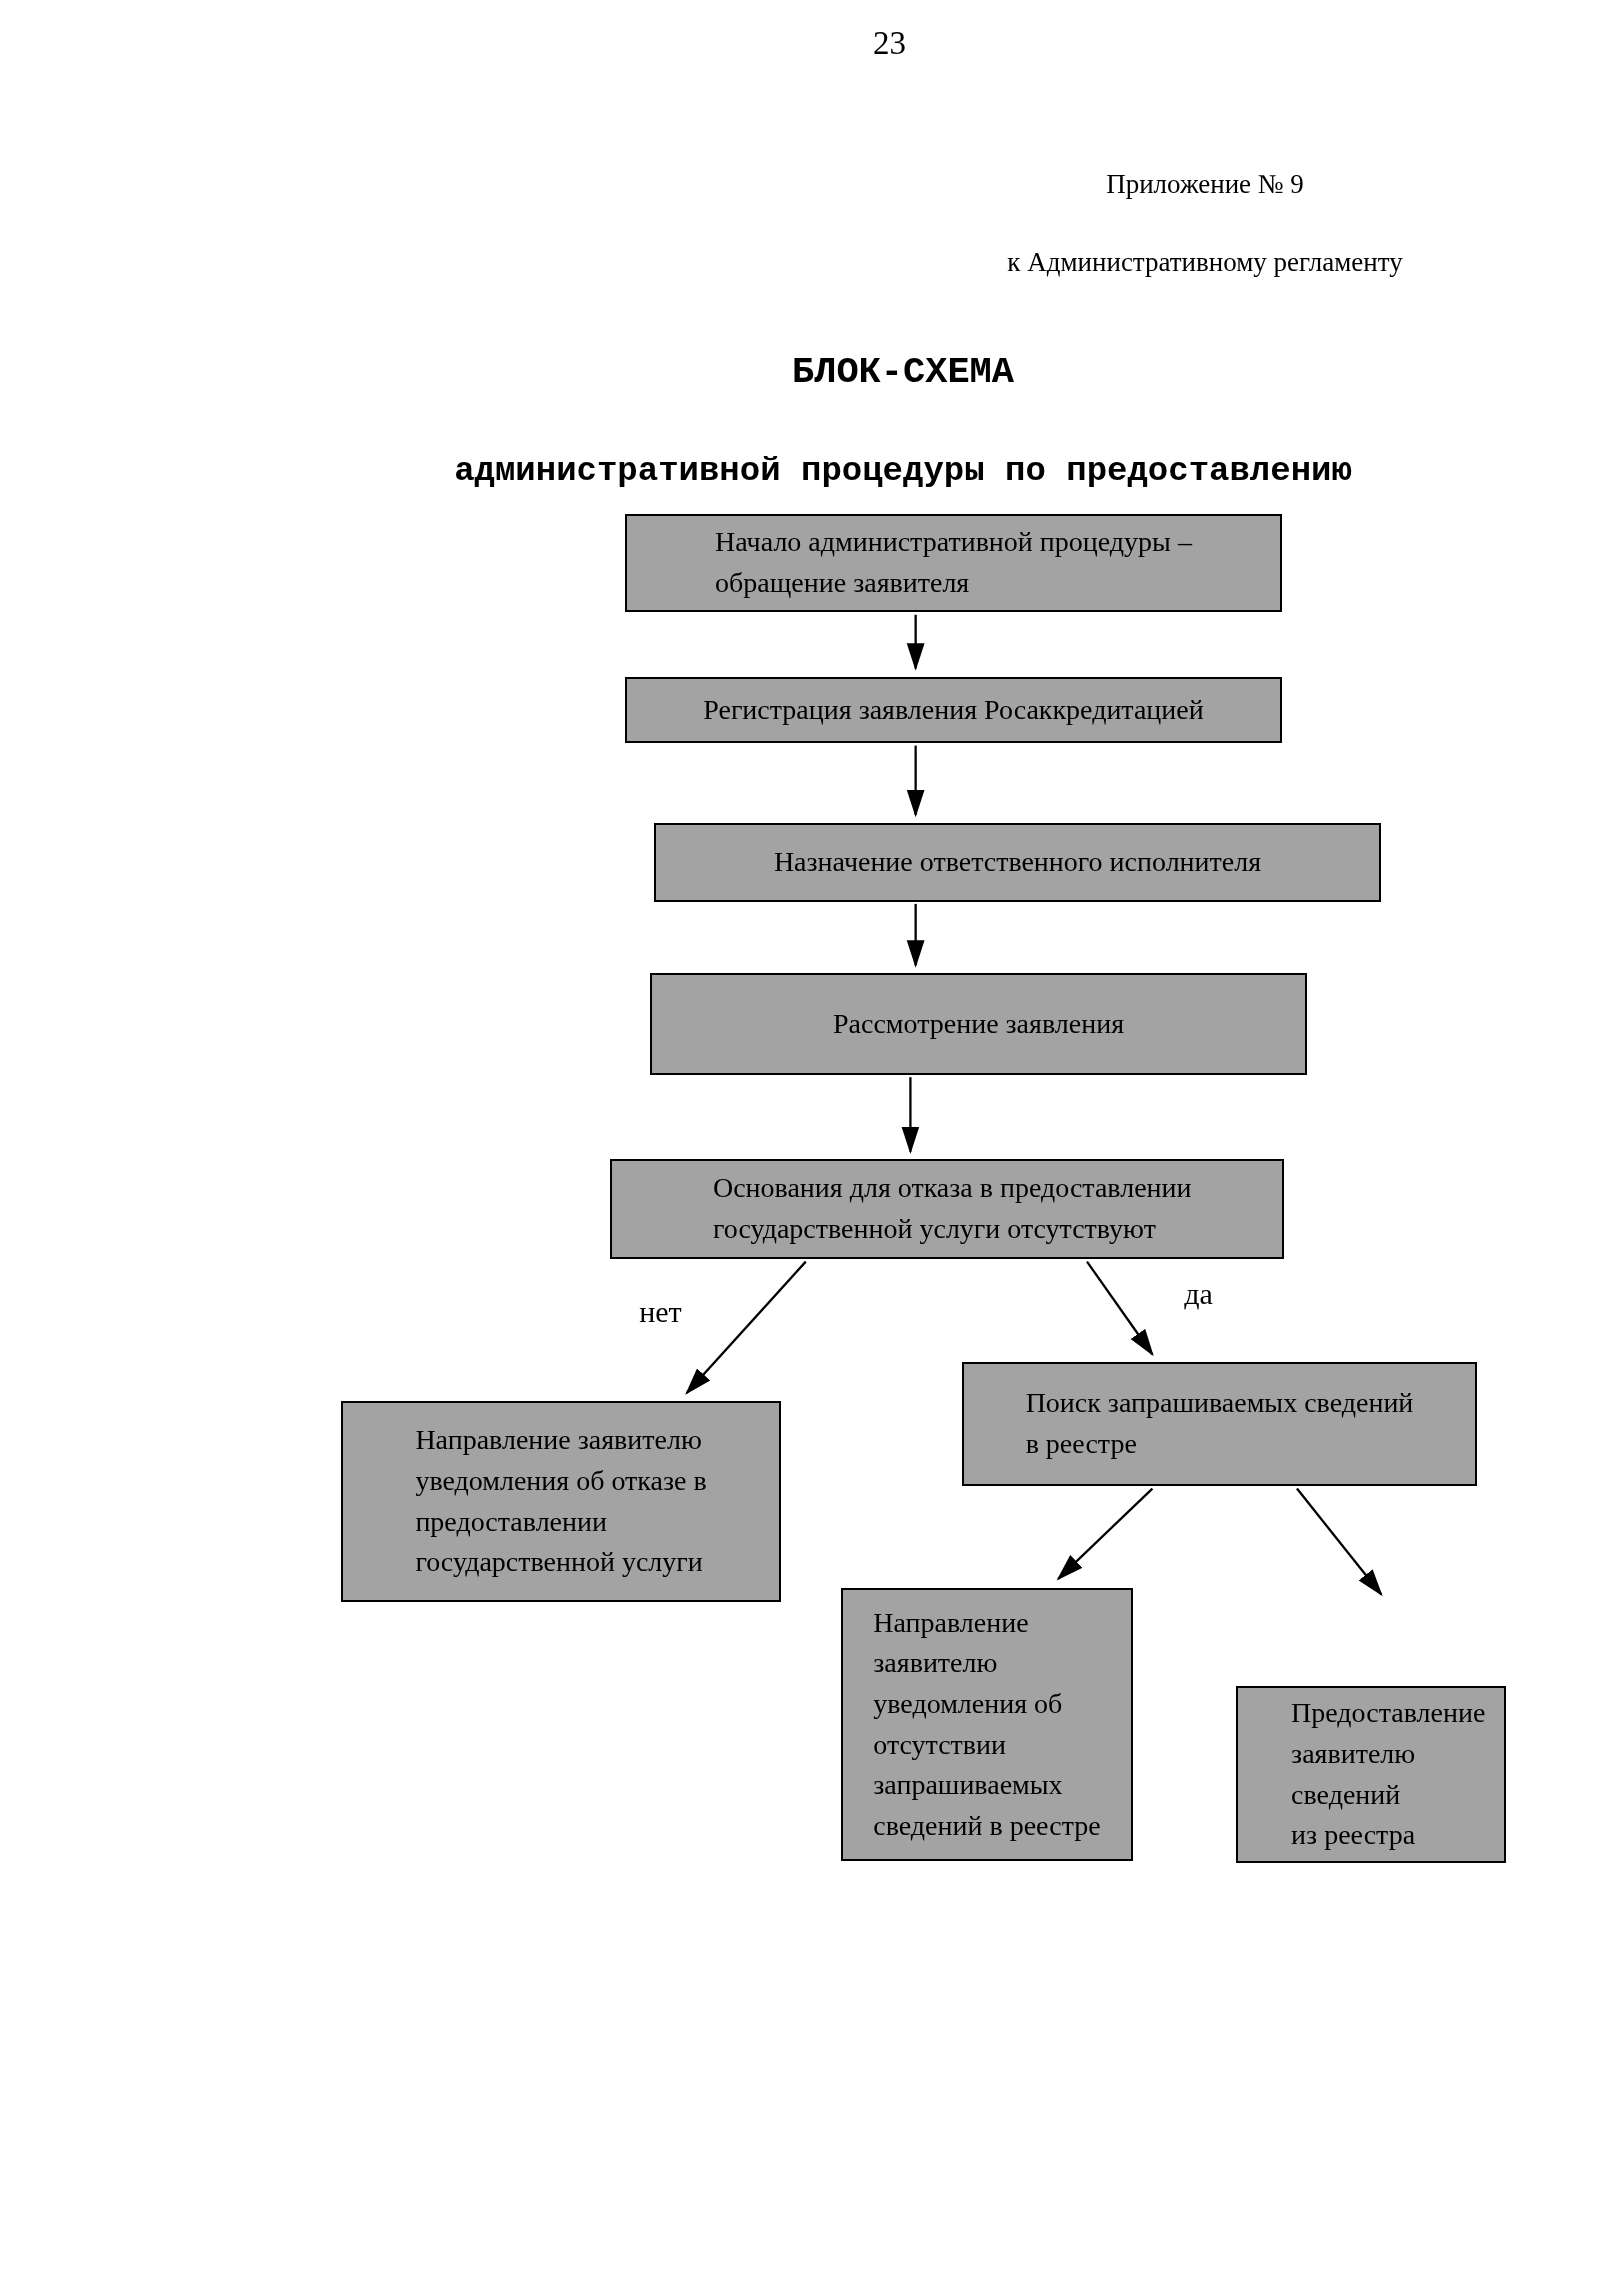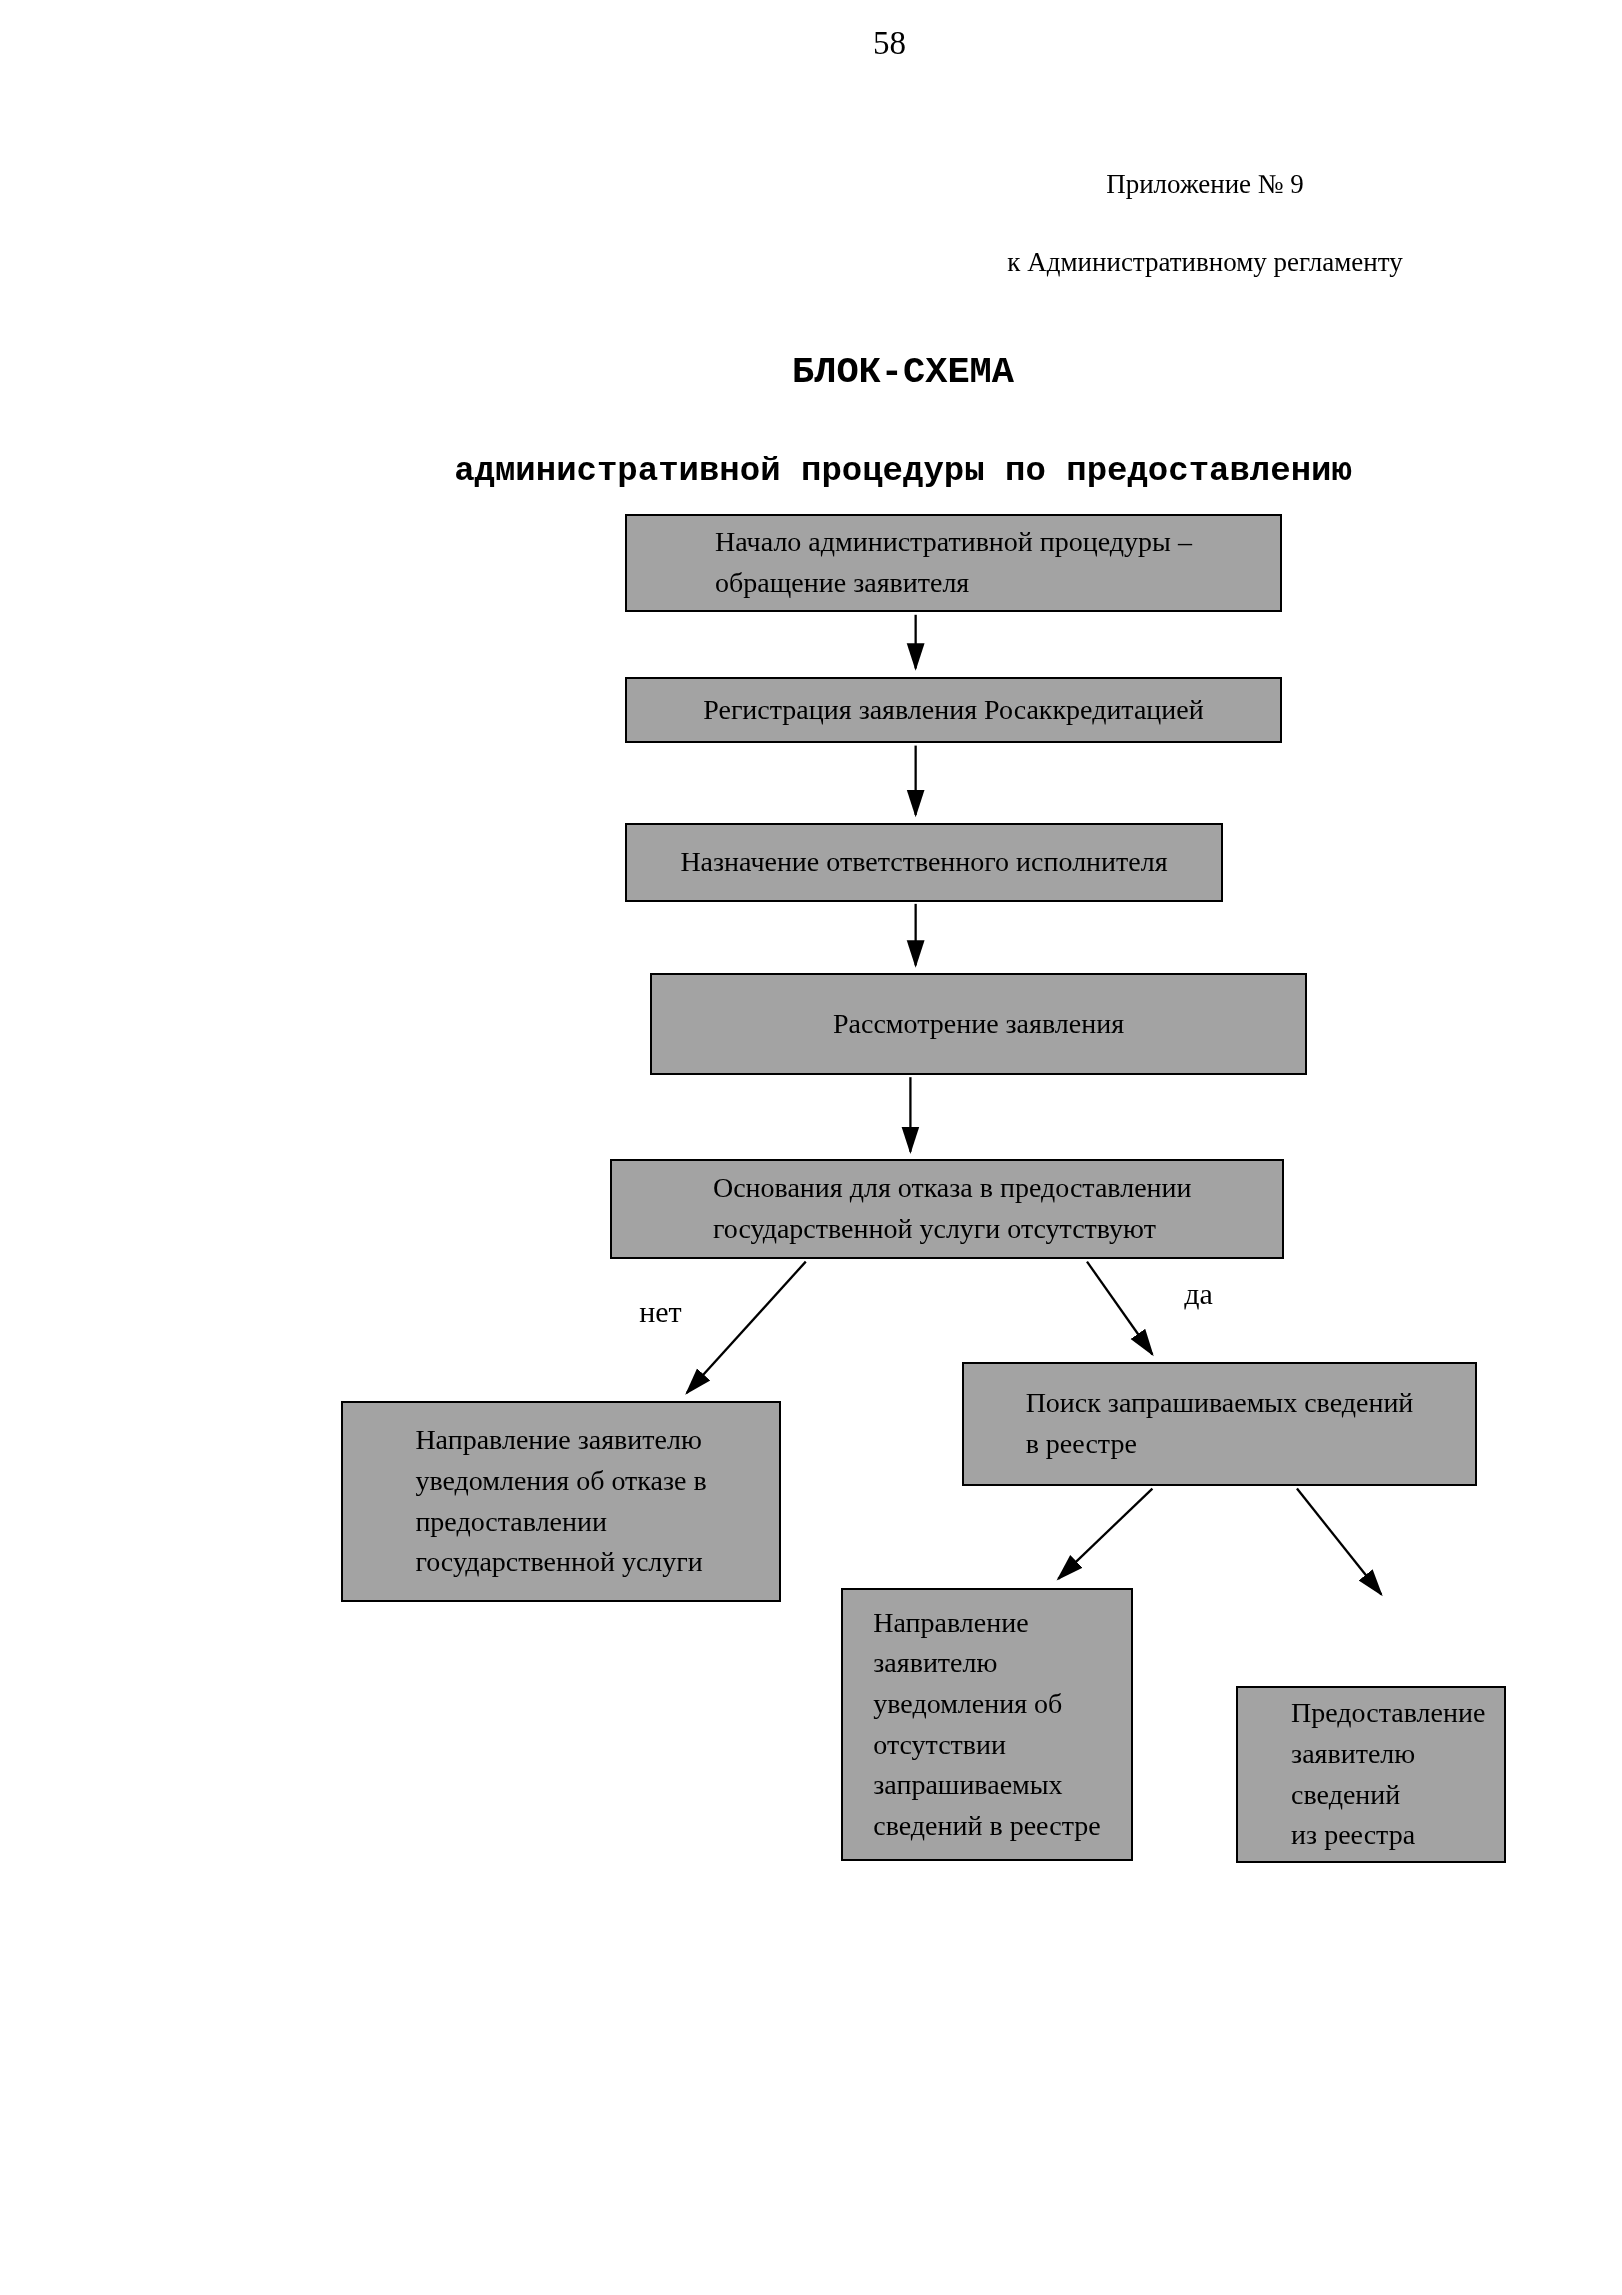--- a/index.html
+++ b/index.html
@@ -48,21 +48,21 @@
     justify-content: center;
     text-align: left;
     white-space: pre-line;
     font-size: 28px;
     line-height: 1.45;
     padding: 2.6px 6.5px;
     margin-left: 40px;
   }
   #node-start        { left: 585px;  top: 514px;  width: 657px; height: 98px; }
   #node-registration { left: 585px;  top: 677px; width: 657px; height: 66px; }
-  #node-assignment   { left: 585px;  top: 823px; width: 598px; height: 79px; }
+  #node-assignment   { left: 614px;  top: 823px; width: 727px; height: 79px; }
   #node-review       { left: 610px;  top: 973px; width: 657px; height: 102px; }
   #node-decision     { left: 570px;  top: 1159px; width: 674px; height: 100px; padding-left: 17px; }
   #node-refusal      { left: 301px;  top: 1401px; width: 440px;  height: 201px; }
   #node-search       { left: 922px; top: 1362px; width: 515px;  height: 124px; }
   #node-absence      { left: 801px; top: 1588px; width: 292px;  height: 273px; }
   #node-provide      { left: 1196px; top: 1686px; width: 270px;  height: 177px; padding-left: 41px; }
   .branch-label {
     position: absolute;
     font-size: 30px;
     text-align: center;
@@ -74,21 +74,21 @@
     left: 0; top: 0;
     width: 1622px; height: 2295px;
     pointer-events: none;
   }
 </style>
 </head>
 <body>
 
 <div class="page">
 
-  <div class="txt" id="page-number">58</div>
+  <div class="txt" id="page-number">23</div>
 
   <div class="txt" id="doc-header">
     <div>Приложение № 9</div>
     <div>к Административному регламенту</div>
   </div>
 
   <div class="txt" id="doc-title">
     <div class="title-main">БЛОК-СХЕМА</div>
     <div>административной процедуры по предоставлению</div>
     <div>сведений из реестра</div>

